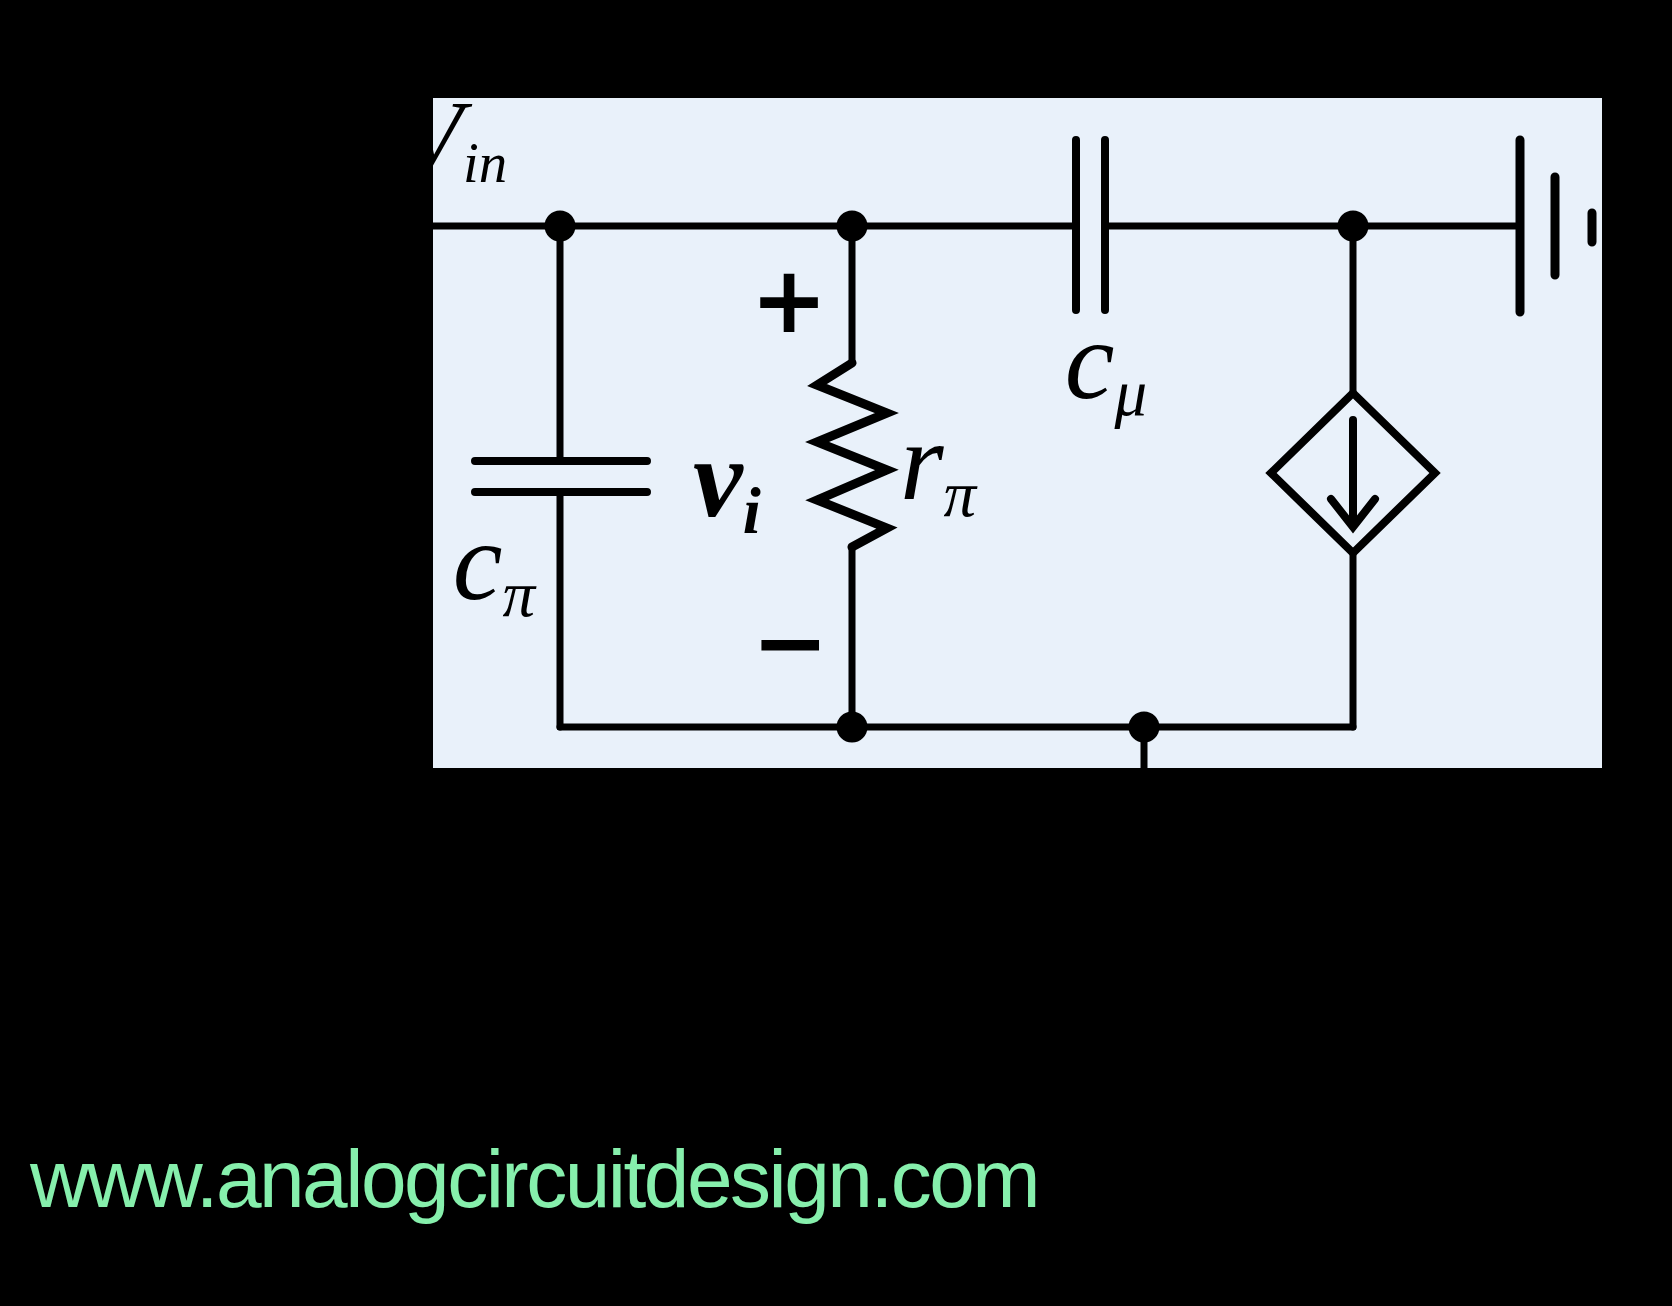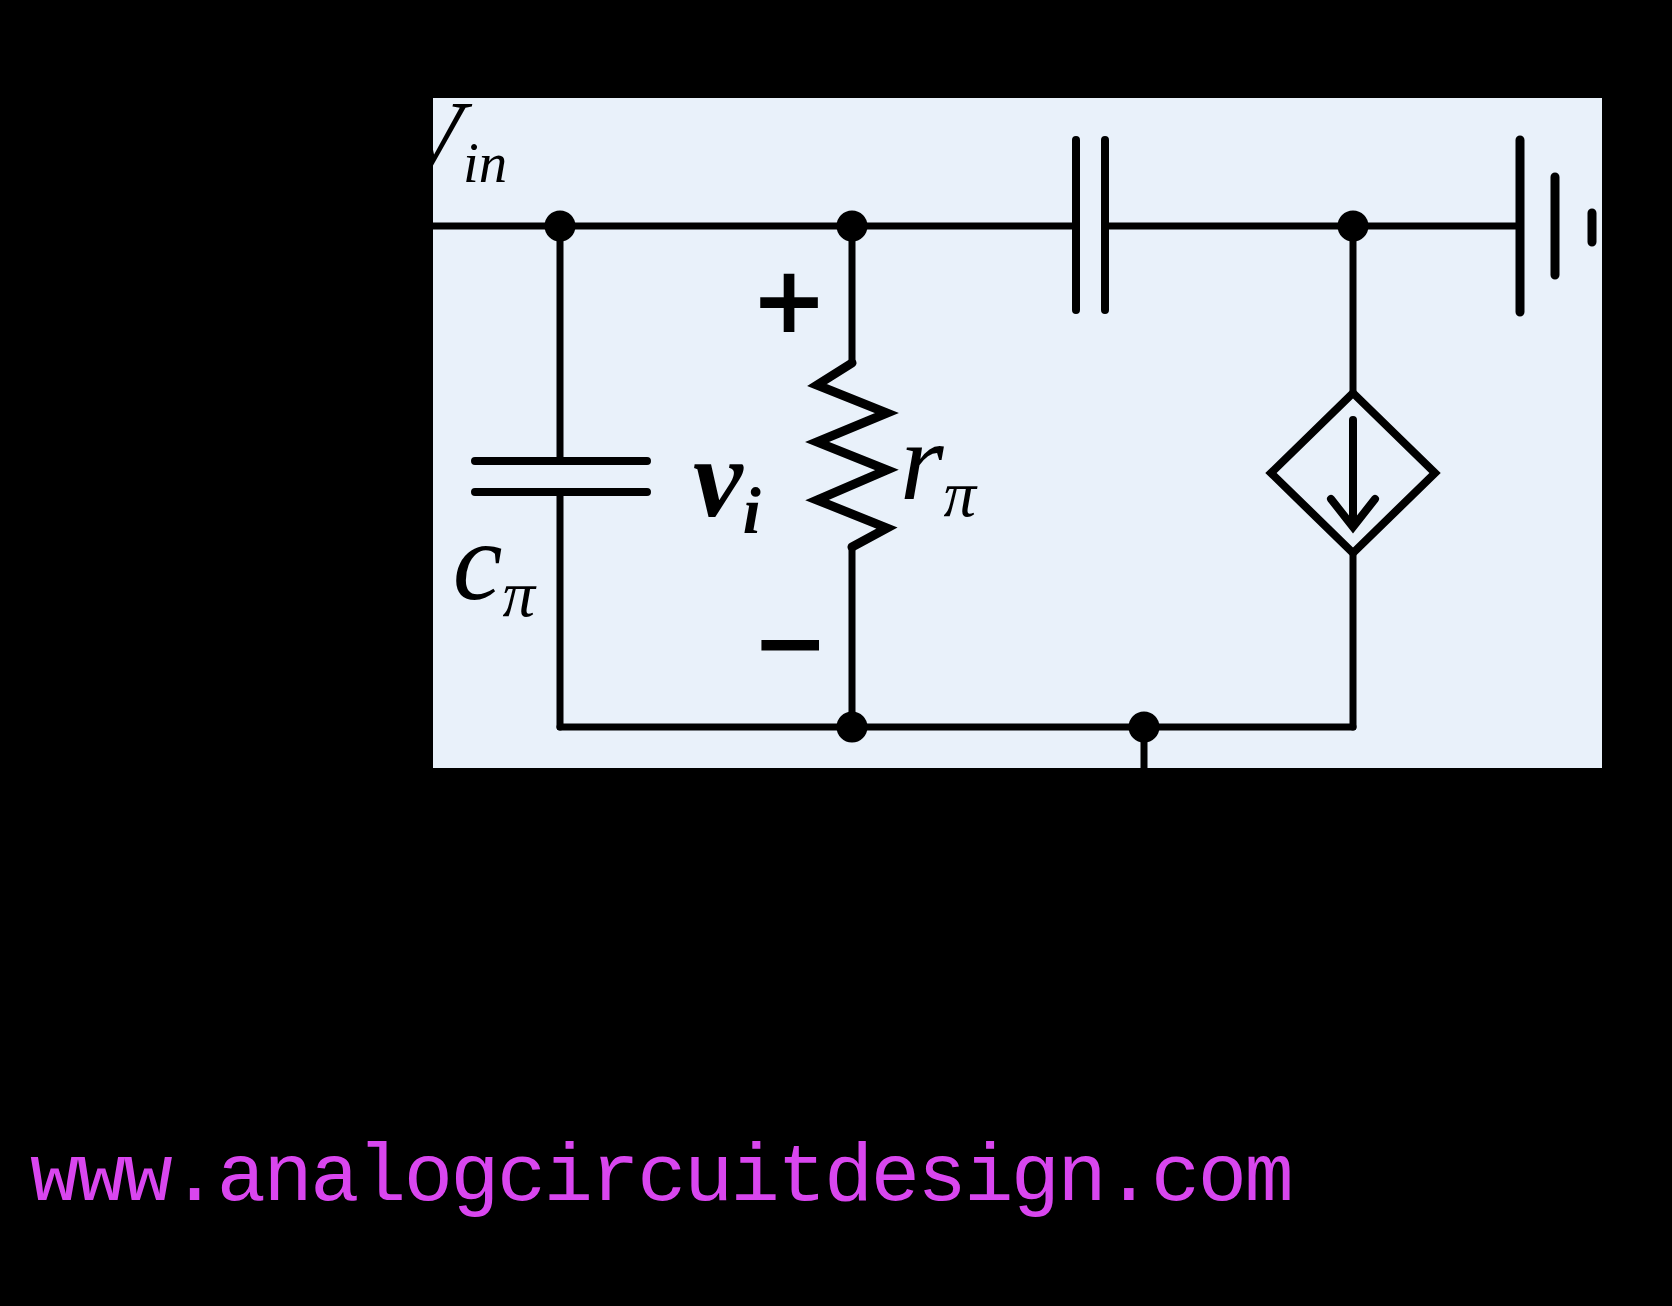--- a/index.html
+++ b/index.html
@@ -16,22 +16,22 @@
   .vi{left:294px;top:385px;font-size:112px;transform:translate(-50%,-50%);font-weight:bold;}
   .rpi{left:505px;top:368px;font-size:112px;transform:translate(-50%,-50%);}
   .cmu{left:673px;top:267px;font-size:112px;transform:translate(-50%,-50%);}
   .gmvi{left:1056px;top:467px;font-size:112px;transform:translate(-50%,-50%);}
   .sign{position:absolute;color:#000;font-family:"DejaVu Sans",sans-serif;
         font-weight:bold;font-style:normal;line-height:1;
         transform:translate(-50%,-50%);}
   .plus{left:356px;top:203px;font-size:92px;}
   .minus{left:357px;top:545px;font-size:92px;}
   .watermark{position:absolute;left:30px;top:1138px;font-size:82px;
-             letter-spacing:-2.5px;color:#d946ef;line-height:1;
-             font-family:Liberation Mono, monospace;white-space:nowrap;}
+             letter-spacing:-2.5px;color:#86efac;line-height:1;
+             font-family:Liberation Sans, sans-serif;white-space:nowrap;}
 </style>
 </head>
 <body>
 
 <div class="stage">
 
   <div class="panel">
 
     <svg width="1169" height="670" viewBox="0 0 1169 670">
       <g stroke="#000000" fill="none" stroke-linecap="round">
@@ -67,20 +67,21 @@
     </svg>
 
     <div class="lbl cpi"><span>c</span><span class="sub">π</span></div>
 
     <div class="lbl vin"><span>V</span><span class="sub">in</span></div>
 
     <div class="lbl vi"><span>v</span><span class="sub">i</span></div>
 
     <div class="lbl rpi"><span>r</span><span class="sub">π</span></div>
 
+    <div class="lbl cmu"><span>c</span><span class="sub">μ</span></div>
 
 
     <div class="sign plus">+</div>
     <div class="sign minus">−</div>
   </div>
 
   <div class="watermark">www.analogcircuitdesign.com</div>
 </div>
 
 </body></html>

